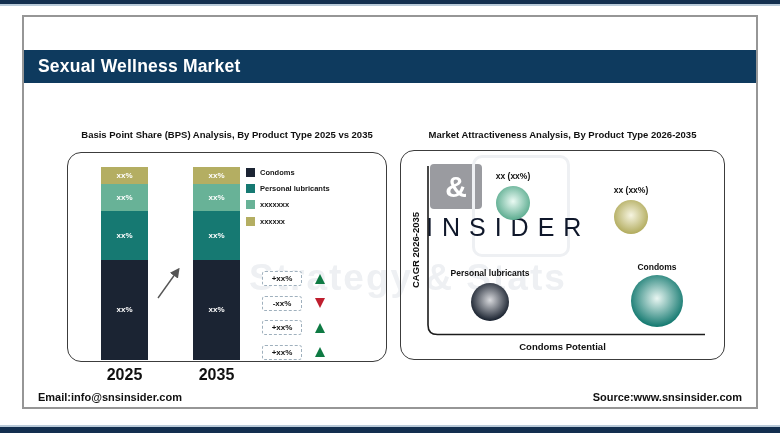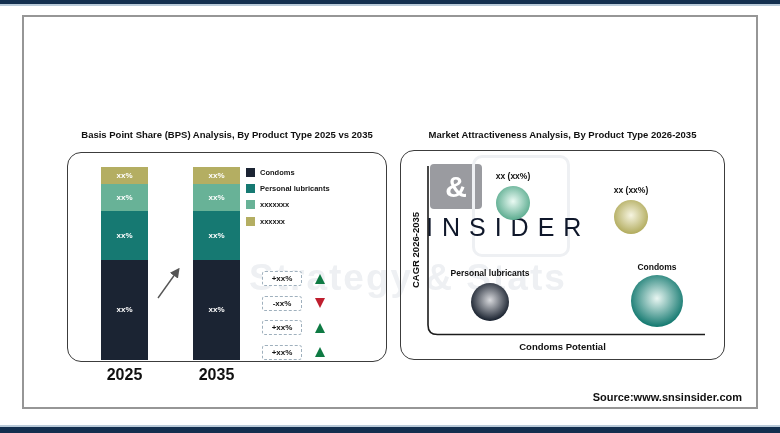--- a/index.html
+++ b/index.html
@@ -100,20 +100,23 @@
 
 <div class="card">
 
   <div class="wm wm-block">
     <span>&amp;</span>
   </div>
   <div class="wm wm-outline"></div>
   <div class="wm wm-name">INSIDER</div>
   <div class="wm wm-tagline">Strategy &amp; Stats</div>
 
+  <div class="title-bar">
+    <span>Sexual Wellness Market</span>
+  </div>
 
   <div class="chart-title left">Basis Point Share (BPS) Analysis, By Product Type 2025 vs 2035</div>
   <div class="chart-title right">Market Attractiveness Analysis, By Product Type 2026-2035</div>
 
   <div class="container left"></div>
   <div id="bars">
       <div class="bar" style="left: 77px; top: 150px;">
         <div class="seg" style="background: rgb(180, 174, 98); height: 17.37px;">
           <span>xx%</span>
         </div>
@@ -212,17 +215,18 @@
         <div class="bubble-label" style="left: 112px; top: 20px;">xx (xx%)</div>
         <div class="bubble" style="left: 213px; top: 49px; width: 34px; height: 34px; background: radial-gradient(circle at 50% 45%, rgb(246, 244, 224) 0%, rgb(179, 173, 96) 72%);"></div>
         <div class="bubble-label" style="left: 230px; top: 34px;">xx (xx%)</div>
         <div class="bubble" style="left: 70px; top: 132px; width: 38px; height: 38px; background: radial-gradient(circle at 50% 45%, rgb(216, 217, 221) 0%, rgb(28, 36, 49) 72%);"></div>
         <div class="bubble-label" style="left: 89px; top: 117px;">Personal lubricants</div>
         <div class="bubble" style="left: 230px; top: 124px; width: 52px; height: 52px; background: radial-gradient(circle at 50% 45%, rgb(233, 246, 242) 0%, rgb(23, 123, 114) 72%);"></div>
         <div class="bubble-label" style="left: 256px; top: 111px;">Condoms</div>
       </div>
   </div>
 
+  <div class="footer-email">Email:info@snsinsider.com</div>
   <div class="footer-source">Source:www.snsinsider.com</div>
 </div>
 
 <div class="strip bottom-accent"></div>
 <div class="strip bottom-navy"></div>
 
 </body></html>

